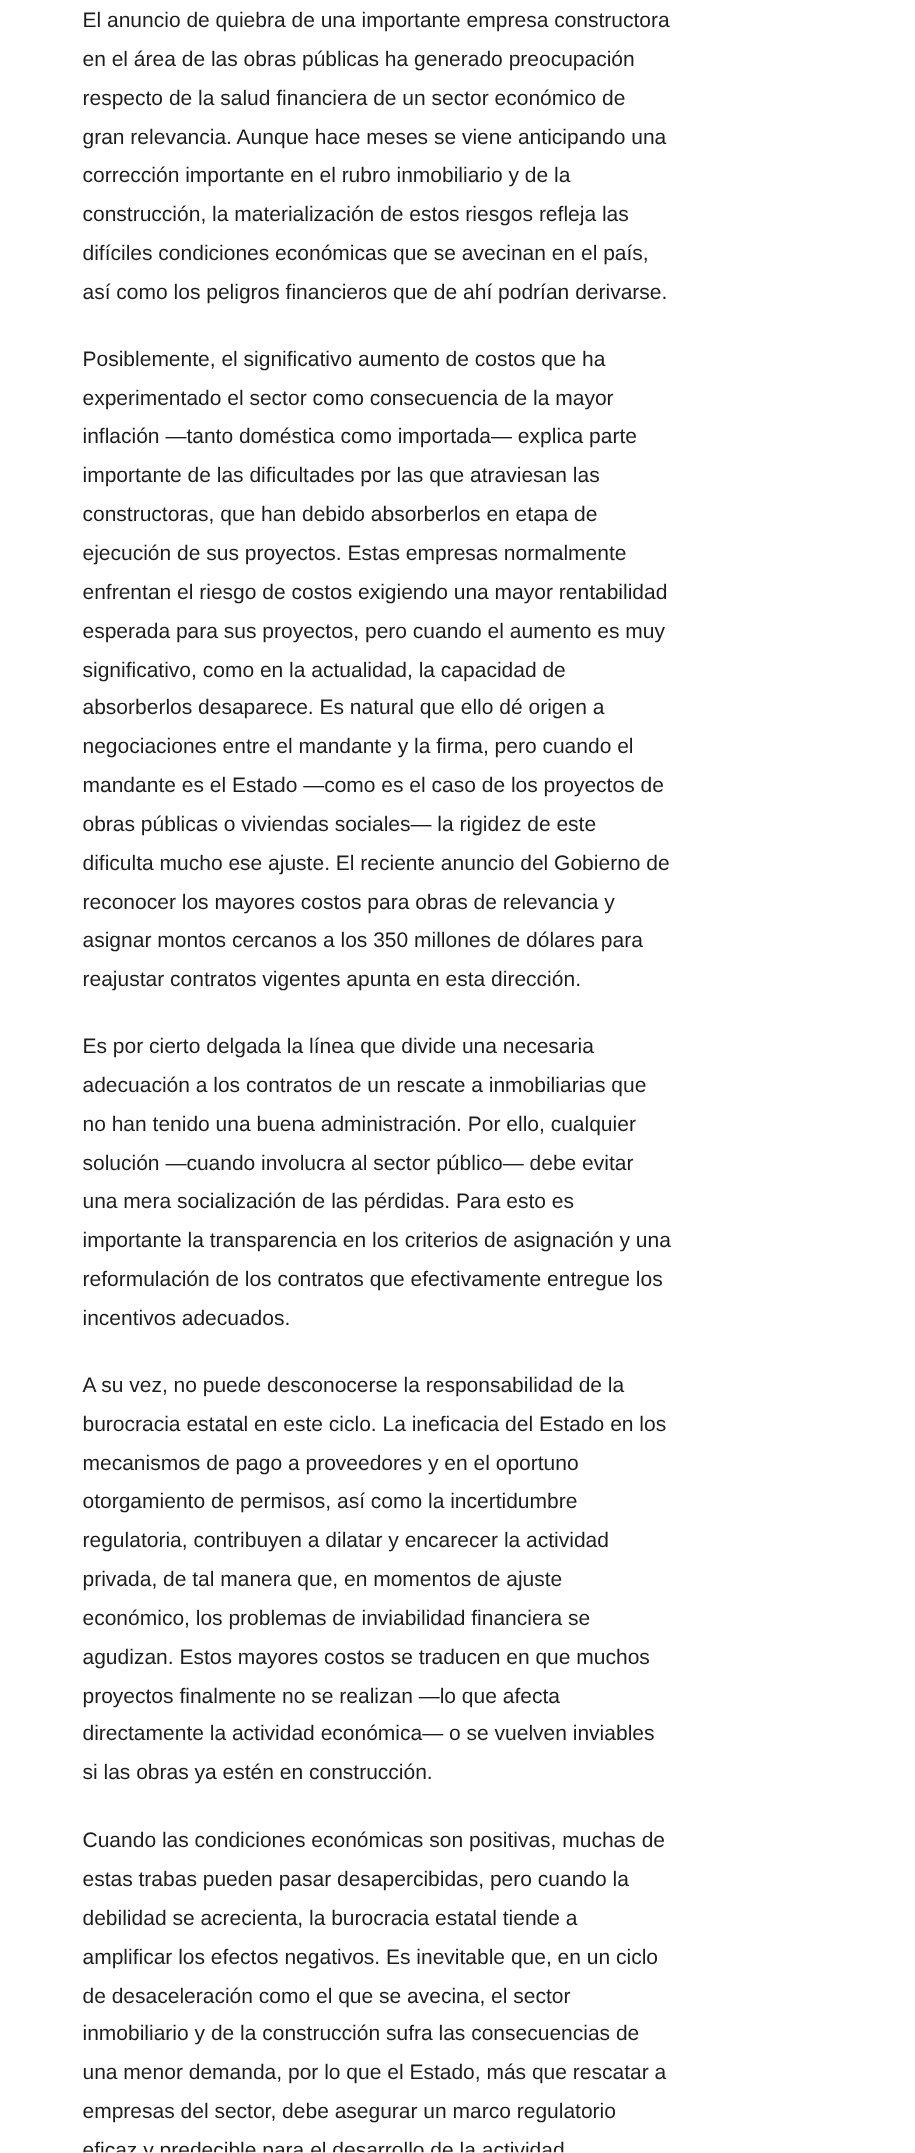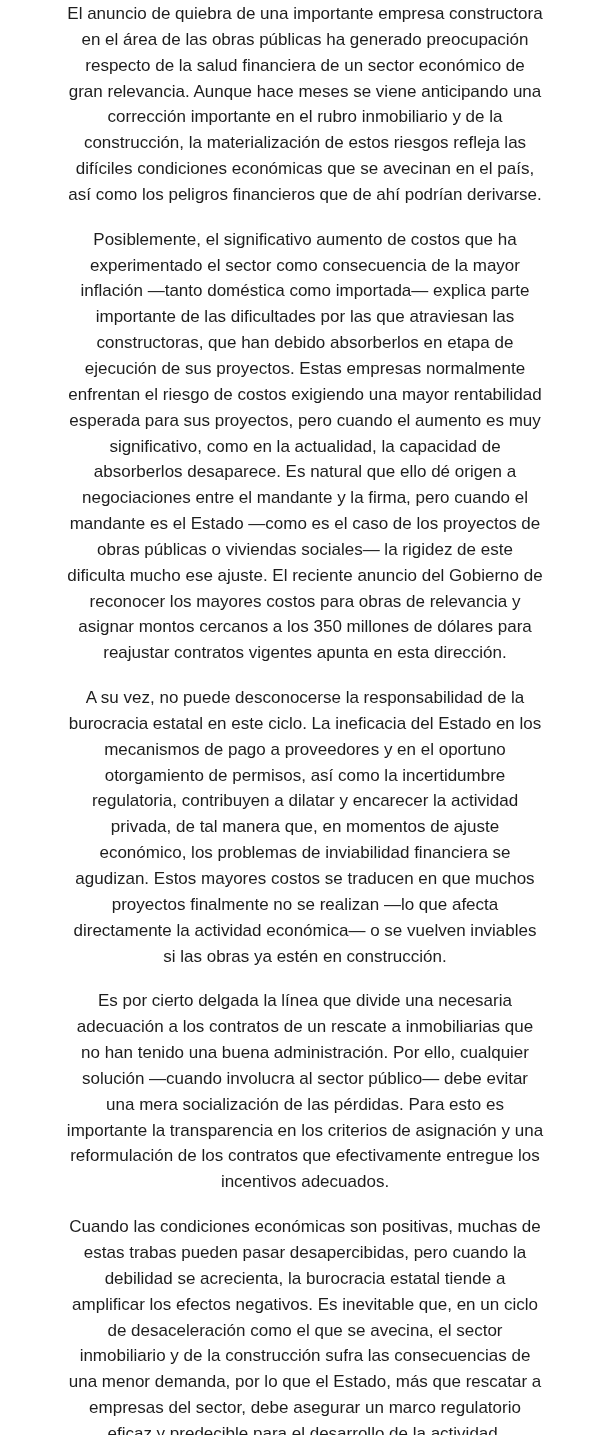--- a/index.html
+++ b/index.html
@@ -14,26 +14,25 @@
     background: #ffffff;
     overflow: hidden;
     box-sizing: border-box;
   }
   .article-body {
     padding: 1px 0 0 55px;
     width: 500px;
   }
   .article-body p {
     margin: 0 0 19px 0;
-    font-size: 17px;
+    font-size: 14px;
     line-height: 25.85px;
     color: #1d1d1d;
     white-space: pre;
     letter-spacing: 0;
-    text-align: center;
   }
   .article-body p:last-child {
     margin-bottom: 0;
   }
 </style>
 </head>
 <body>
 
 <div class="page">
   <div class="article-body">
@@ -55,39 +54,39 @@
 esperada para sus proyectos, pero cuando el aumento es muy
 significativo, como en la actualidad, la capacidad de
 absorberlos desaparece. Es natural que ello dé origen a
 negociaciones entre el mandante y la firma, pero cuando el
 mandante es el Estado —como es el caso de los proyectos de
 obras públicas o viviendas sociales— la rigidez de este
 dificulta mucho ese ajuste. El reciente anuncio del Gobierno de
 reconocer los mayores costos para obras de relevancia y
 asignar montos cercanos a los 350 millones de dólares para
 reajustar contratos vigentes apunta en esta dirección.</p>
+    <p>Es por cierto delgada la línea que divide una necesaria
+adecuación a los contratos de un rescate a inmobiliarias que
+no han tenido una buena administración. Por ello, cualquier
+solución —cuando involucra al sector público— debe evitar
+una mera socialización de las pérdidas. Para esto es
+importante la transparencia en los criterios de asignación y una
+reformulación de los contratos que efectivamente entregue los
+incentivos adecuados.</p>
     <p>A su vez, no puede desconocerse la responsabilidad de la
 burocracia estatal en este ciclo. La ineficacia del Estado en los
 mecanismos de pago a proveedores y en el oportuno
 otorgamiento de permisos, así como la incertidumbre
 regulatoria, contribuyen a dilatar y encarecer la actividad
 privada, de tal manera que, en momentos de ajuste
 económico, los problemas de inviabilidad financiera se
 agudizan. Estos mayores costos se traducen en que muchos
 proyectos finalmente no se realizan —lo que afecta
 directamente la actividad económica— o se vuelven inviables
 si las obras ya estén en construcción.</p>
-    <p>Es por cierto delgada la línea que divide una necesaria
-adecuación a los contratos de un rescate a inmobiliarias que
-no han tenido una buena administración. Por ello, cualquier
-solución —cuando involucra al sector público— debe evitar
-una mera socialización de las pérdidas. Para esto es
-importante la transparencia en los criterios de asignación y una
-reformulación de los contratos que efectivamente entregue los
-incentivos adecuados.</p>
     <p>Cuando las condiciones económicas son positivas, muchas de
 estas trabas pueden pasar desapercibidas, pero cuando la
 debilidad se acrecienta, la burocracia estatal tiende a
 amplificar los efectos negativos. Es inevitable que, en un ciclo
 de desaceleración como el que se avecina, el sector
 inmobiliario y de la construcción sufra las consecuencias de
 una menor demanda, por lo que el Estado, más que rescatar a
 empresas del sector, debe asegurar un marco regulatorio
 eficaz y predecible para el desarrollo de la actividad.</p>
   </div>

